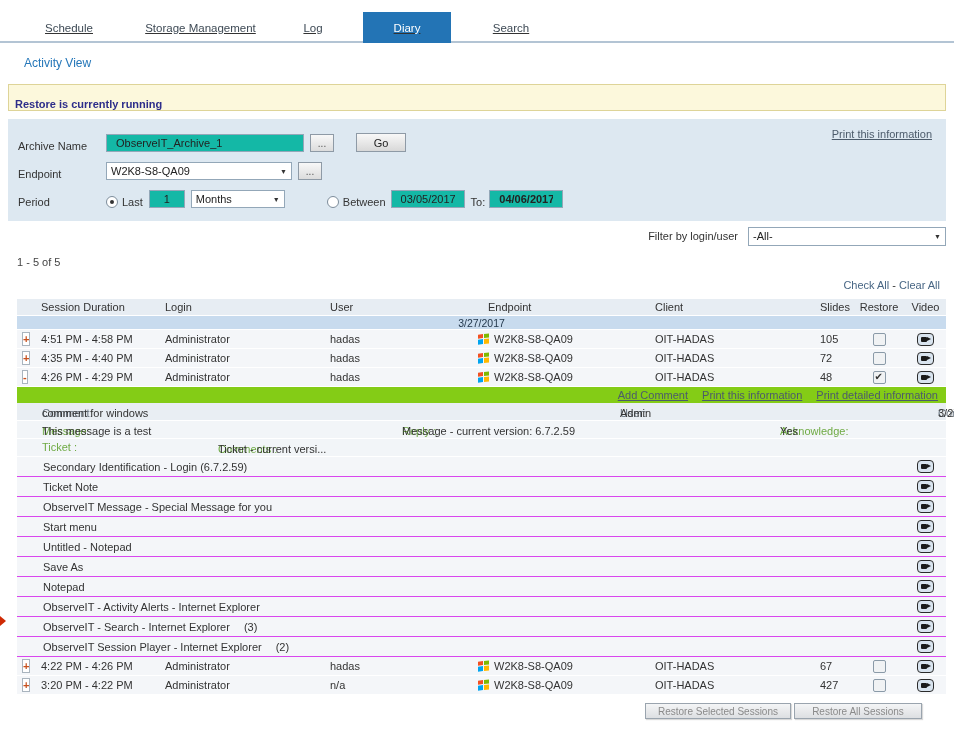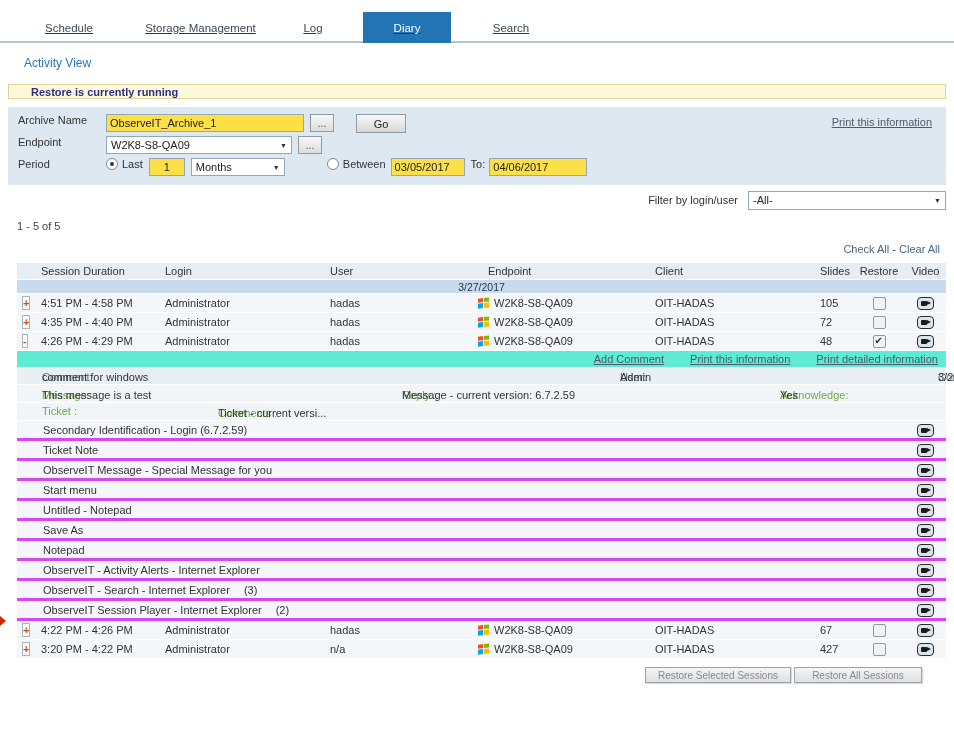--- a/index.html
+++ b/index.html
@@ -8,29 +8,29 @@
 
   
   .tabbar { margin-top:12px; height:31px; display:flex; border-bottom:2px solid #b3c4d4;text-decoration:underline; }
   .tab { display:flex; align-items:center; justify-content:center; height:31px;
          font-size:11.5px; color:#3e4a55; cursor:default; }
   .tab.t0{width:138px}.tab.t1{width:125px}.tab.t2{width:100px}.tab.t3{width:88px}.tab.t4{width:120px}
   .tab.active { background:#2374b5; color:#fff; }
 
   .activity-view { margin:13px 0 0 24px; color:#2577b9; font-size:12px; display:inline-block; }
 
-  .banner { margin:14px 8px 0 8px; height:15px; background:#fcf8dc; border:1px solid #ded498;
-            display:flex; align-items:center; padding-left:22px; color:#2d2d8a; font-weight:bold; }
+  .banner { margin:14px 8px 0 8px; height:27px; background:#fcf8dc; border:1px solid #ded498;
+            display:flex; align-items:flex-end; padding-left:6px; color:#2d2d8a; font-weight:bold; }
 
   
   .form-panel { margin:8px 0 0 8px; width:938px; background:#dde8f1; padding:5px 0 5px 10px; position:relative; }
-  .form-row { display:flex; align-items:flex-start; height:20px; margin:2px 0; }
+  .form-row { display:flex; align-items:flex-end; height:20px; margin:8px 0; }
   .flabel { width:88px; color:#333; }
-  input.txt { height:18px; border:1px solid #93a7b8; background:#fde047; font:11px "Liberation Sans",sans-serif;
-              padding:0 3px; color:#222; }
+  input.txt { height:18px; border:1px solid #93a7b8; background:#14b8a6; font:11px "Liberation Sans",sans-serif;
+              padding:0 9px; color:#222; }
   .sel { background:#fff; border:1px solid #93a7b8; height:18px; display:flex; align-items:center;
          justify-content:space-between; padding:0 4px; color:#222; }
   .sel .arr { font-size:7px; color:#333; margin-left:6px; }
   .mini-btn { width:24px; height:18px; margin-left:6px; background:linear-gradient(#f8f8f8,#dcdcdc);
               border:1px solid #8e9aa6; display:flex; align-items:center; justify-content:center; color:#555;
               font-size:10px; }
   .go-btn { width:50px; height:19px; margin-left:22px; background:linear-gradient(#f8f8f8,#d8d8d8);
             border:1px solid #8e9aa6; display:flex; align-items:center; justify-content:center; color:#222; }
   .print-top { position:absolute; top:9px; right:14px; }
   a.lnk { color:#4c5b6b; text-decoration:underline; cursor:pointer; }
@@ -67,30 +67,30 @@
   .checkbox { width:13px; height:13px; border:1px solid #8a9aa8; background:#f0f2f4; border-radius:2px;
               position:relative; cursor:pointer; }
   .checkbox.checked::after { content:"\2714"; position:absolute; left:1px; top:-1px; font-size:10px; color:#333; }
   .vicon { width:17px; height:13px; border:1px solid #2b2b2b; border-radius:4px; background:#d9e4ef;
            position:relative; display:inline-block; cursor:pointer; }
   .vicon::before { content:""; position:absolute; left:3px; top:3px; width:6px; height:5px; background:#1a1a1a;
            border-radius:1px; }
   .vicon::after { content:""; position:absolute; left:9px; top:3px; border-top:2.5px solid transparent;
            border-bottom:2.5px solid transparent; border-left:4px solid #1a1a1a; }
 
-  .links-row { height:16px; background:#5eead4; display:flex; justify-content:flex-end; align-items:center;
-               gap:26px; padding-right:8px; }
+  .links-row { height:16px; background:#84cc16; display:flex; justify-content:flex-end; align-items:center;
+               gap:14px; padding-right:8px; }
   .detail-row { height:18px; position:relative; border-bottom:1px solid #fff; }
   .detail-row span { position:absolute; top:2px; white-space:nowrap; }
   .d-comment { background:#e9eef3; }
   .d-msg, .d-ticket { background:#f2f5f8; }
   .glabel { color:#6faa44; }
   .gray-label { color:#66727e;text-align:right; }
 
-  .arow { height:20px; background:#f4f6f9; border-bottom:3px solid #d946ef; display:flex; align-items:center;
+  .arow { height:20px; background:#f4f6f9; border-bottom:1px solid #d946ef; display:flex; align-items:center;
           padding-left:26px; position:relative; }
   .arow .vicon { position:absolute; right:12px; top:3px; }
   .acount { margin-left:14px; }
 
   .buttons-row { margin:8px 32px 0 0; display:flex; justify-content:flex-end; gap:3px; }
   .big-btn { height:16px; min-width:128px; padding:0 12px; background:linear-gradient(#f4f5f6,#dddfe2);
              border:1px solid #9aa4ae; color:#8a8a8a; font-size:10px; display:flex; align-items:center;
              justify-content:center; cursor:pointer; box-shadow:1px 1px 1px rgba(0,0,0,.15); }
 
   .red-arrow { position:absolute; left:0; top:616px; width:0; height:0; border-top:5px solid transparent;
@@ -138,21 +138,21 @@
     <span>Last</span>
     <input class="txt" style="width: 36px; margin-left: 6px; text-align: center;" value="1">
     <div class="sel" style="width:94px;margin-left:6px">
       <span>Months</span>
       <span class="arr">▼</span>
     </div>
     <span class="radio" style="margin-left:42px"></span>
     <span>Between</span>
     <input class="txt" style="width: 74px; margin-left: 5px;" value="03/05/2017">
     <span style="margin-left:6px">To:</span>
-    <input class="txt" style="width: 98px; margin-left: 4px;" value="04/06/2017">
+    <input class="txt" style="width: 74px; margin-left: 4px; font-weight: bold;" value="04/06/2017">
   </div>
   <a class="lnk print-top">Print this information</a>
 </div>
 
 <div class="filter-row">
   <span>Filter by login/user</span>
   <div class="sel" style="width:198px;height:19px">
     <span>-All-</span>
     <span class="arr">▼</span>
   </div>

